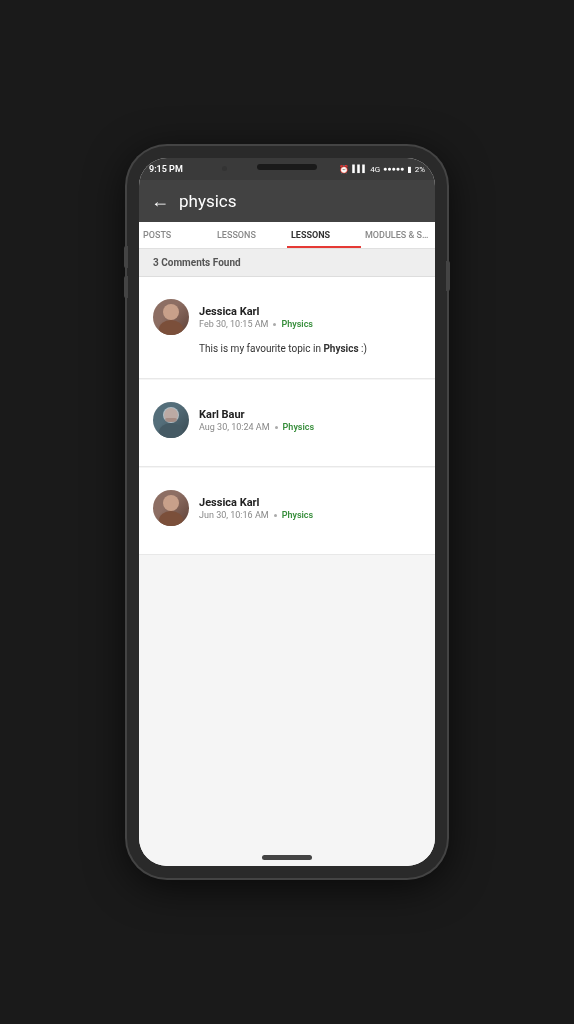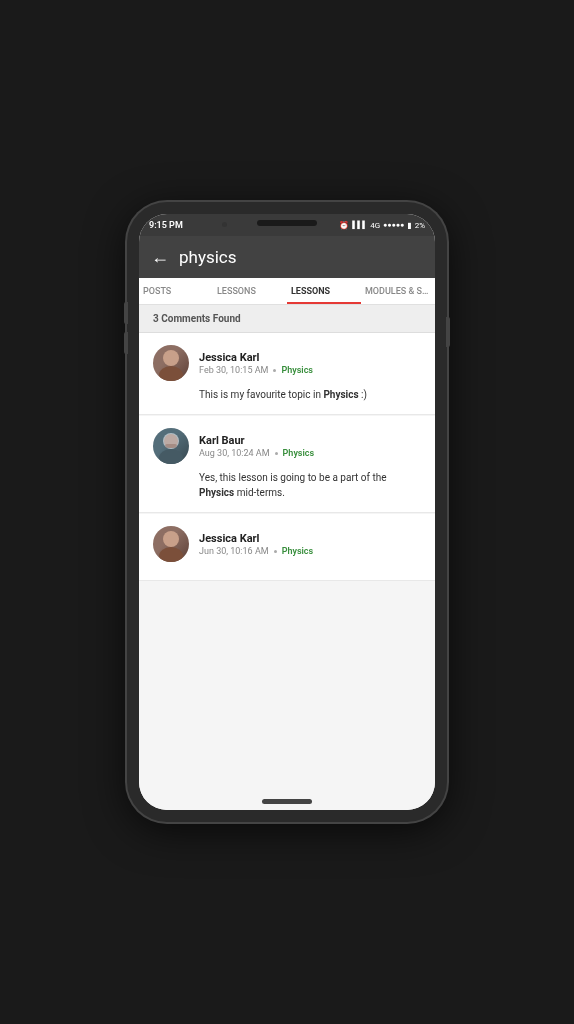--- a/index.html
+++ b/index.html
@@ -6,21 +6,21 @@
     body {
       background: #1a1a1a;
       display: flex;
       justify-content: center;
       align-items: center;
       min-height: 100vh;
       font-family: 'Roboto', Arial, sans-serif;
     }
     .phone-outer {
       width: 320px;
-      height: 620px;
+      height: 732px;
       background: #2a2a2a;
       border-radius: 40px;
       padding: 12px;
       box-shadow: 0 0 0 2px #444, 0 8px 40px rgba(0,0,0,0.7);
       position: relative;
     }
     .phone-inner {
       width: 100%;
       height: 100%;
       background: #fff;
@@ -111,21 +111,21 @@
       padding: 8px 14px;
       font-size: 10px;
       color: #555;
       border-bottom: 1px solid #ddd;
       font-weight: bold;
     }
     
     .comment-card {
       background: #fff;
       margin-bottom: 1px;
-      padding: 12px 14px;
+      padding: 22px 14px;
       border-bottom: 1px solid #e8e8e8;
     }
     .comment-header {
       display: flex;
       align-items: center;
       gap: 10px;
       margin-bottom: 6px;
     }
     .avatar {
       width: 36px;
@@ -334,23 +334,20 @@
           </div>
           <div class="comment-meta">
             <div class="commenter-name">Karl Baur</div>
             <div class="comment-date-row">
               <span class="comment-date">Aug 30, 10:24 AM</span>
               <span class="dot-sep"></span>
               <span class="tag-label">Physics</span>
             </div>
           </div>
         </div>
-        <div class="comment-body">
-          <span>Yes, this lesson is going to be a part of the </span><span class="highlight">Physics</span><span> mid-terms.</span>
-        </div>
       </div>
 
       <div class="comment-card">
         <div class="comment-header">
           <div class="avatar avatar-jessica2">
             <svg width="36" height="36" viewBox="0 0 36 36">
               <circle cx="18" cy="13" r="8" fill="#c8a08a"></circle>
               <ellipse cx="18" cy="30" rx="12" ry="9" fill="#7b4f3a"></ellipse>
               <circle cx="18" cy="13" r="7" fill="#c8a08a"></circle>
             </svg>

